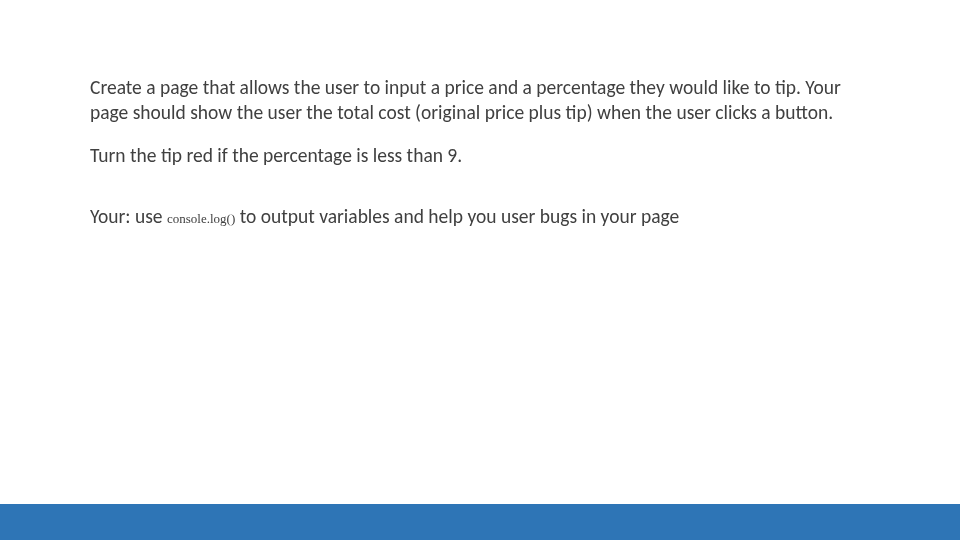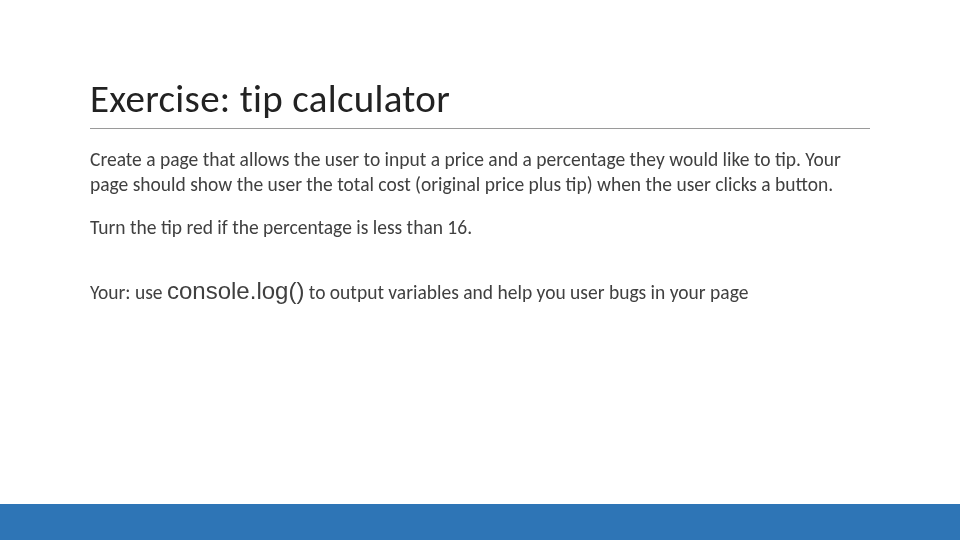--- a/index.html
+++ b/index.html
@@ -29,40 +29,39 @@
       font-family: Calibri, "Segoe UI", Arial, sans-serif;
       font-size: 19.5px;
       color: #404040;
       line-height: 1.28;
       margin-bottom: 18px;
     }
     .body-text.spaced-top {
       margin-top: 36px;
     }
     .code {
-      font-family: Liberation Sans, sans-serif;
-      font-size: 24px;
+      font-family: Liberation Serif, serif;
+      font-size: 13px;
     }
     .footer-bar {
       position: absolute;
       left: 0;
       right: 0;
       bottom: 0;
       height: 36px;
       background: #2E75B6;
     }
   </style>
 </head>
 <body>
 
 <div class="slide">
-  <h1 class="title">Exercise: tip calculator</h1>
 
   <p class="body-text">Create a page that allows the user to input a price and a percentage they would like to tip. Your page should show the user the total cost (original price plus tip) when the user clicks a button.</p>
 
-  <p class="body-text">Turn the tip red if the percentage is less than 16.</p>
+  <p class="body-text">Turn the tip red if the percentage is less than 9.</p>
 
   <p class="body-text spaced-top">
     <span>Your: use </span><span class="code">console.log()</span><span> to output variables and help you user bugs in your page</span>
   </p>
 
   <div class="footer-bar" style="background: rgb(46, 117, 182);"></div>
 </div>
 
 </body></html>

